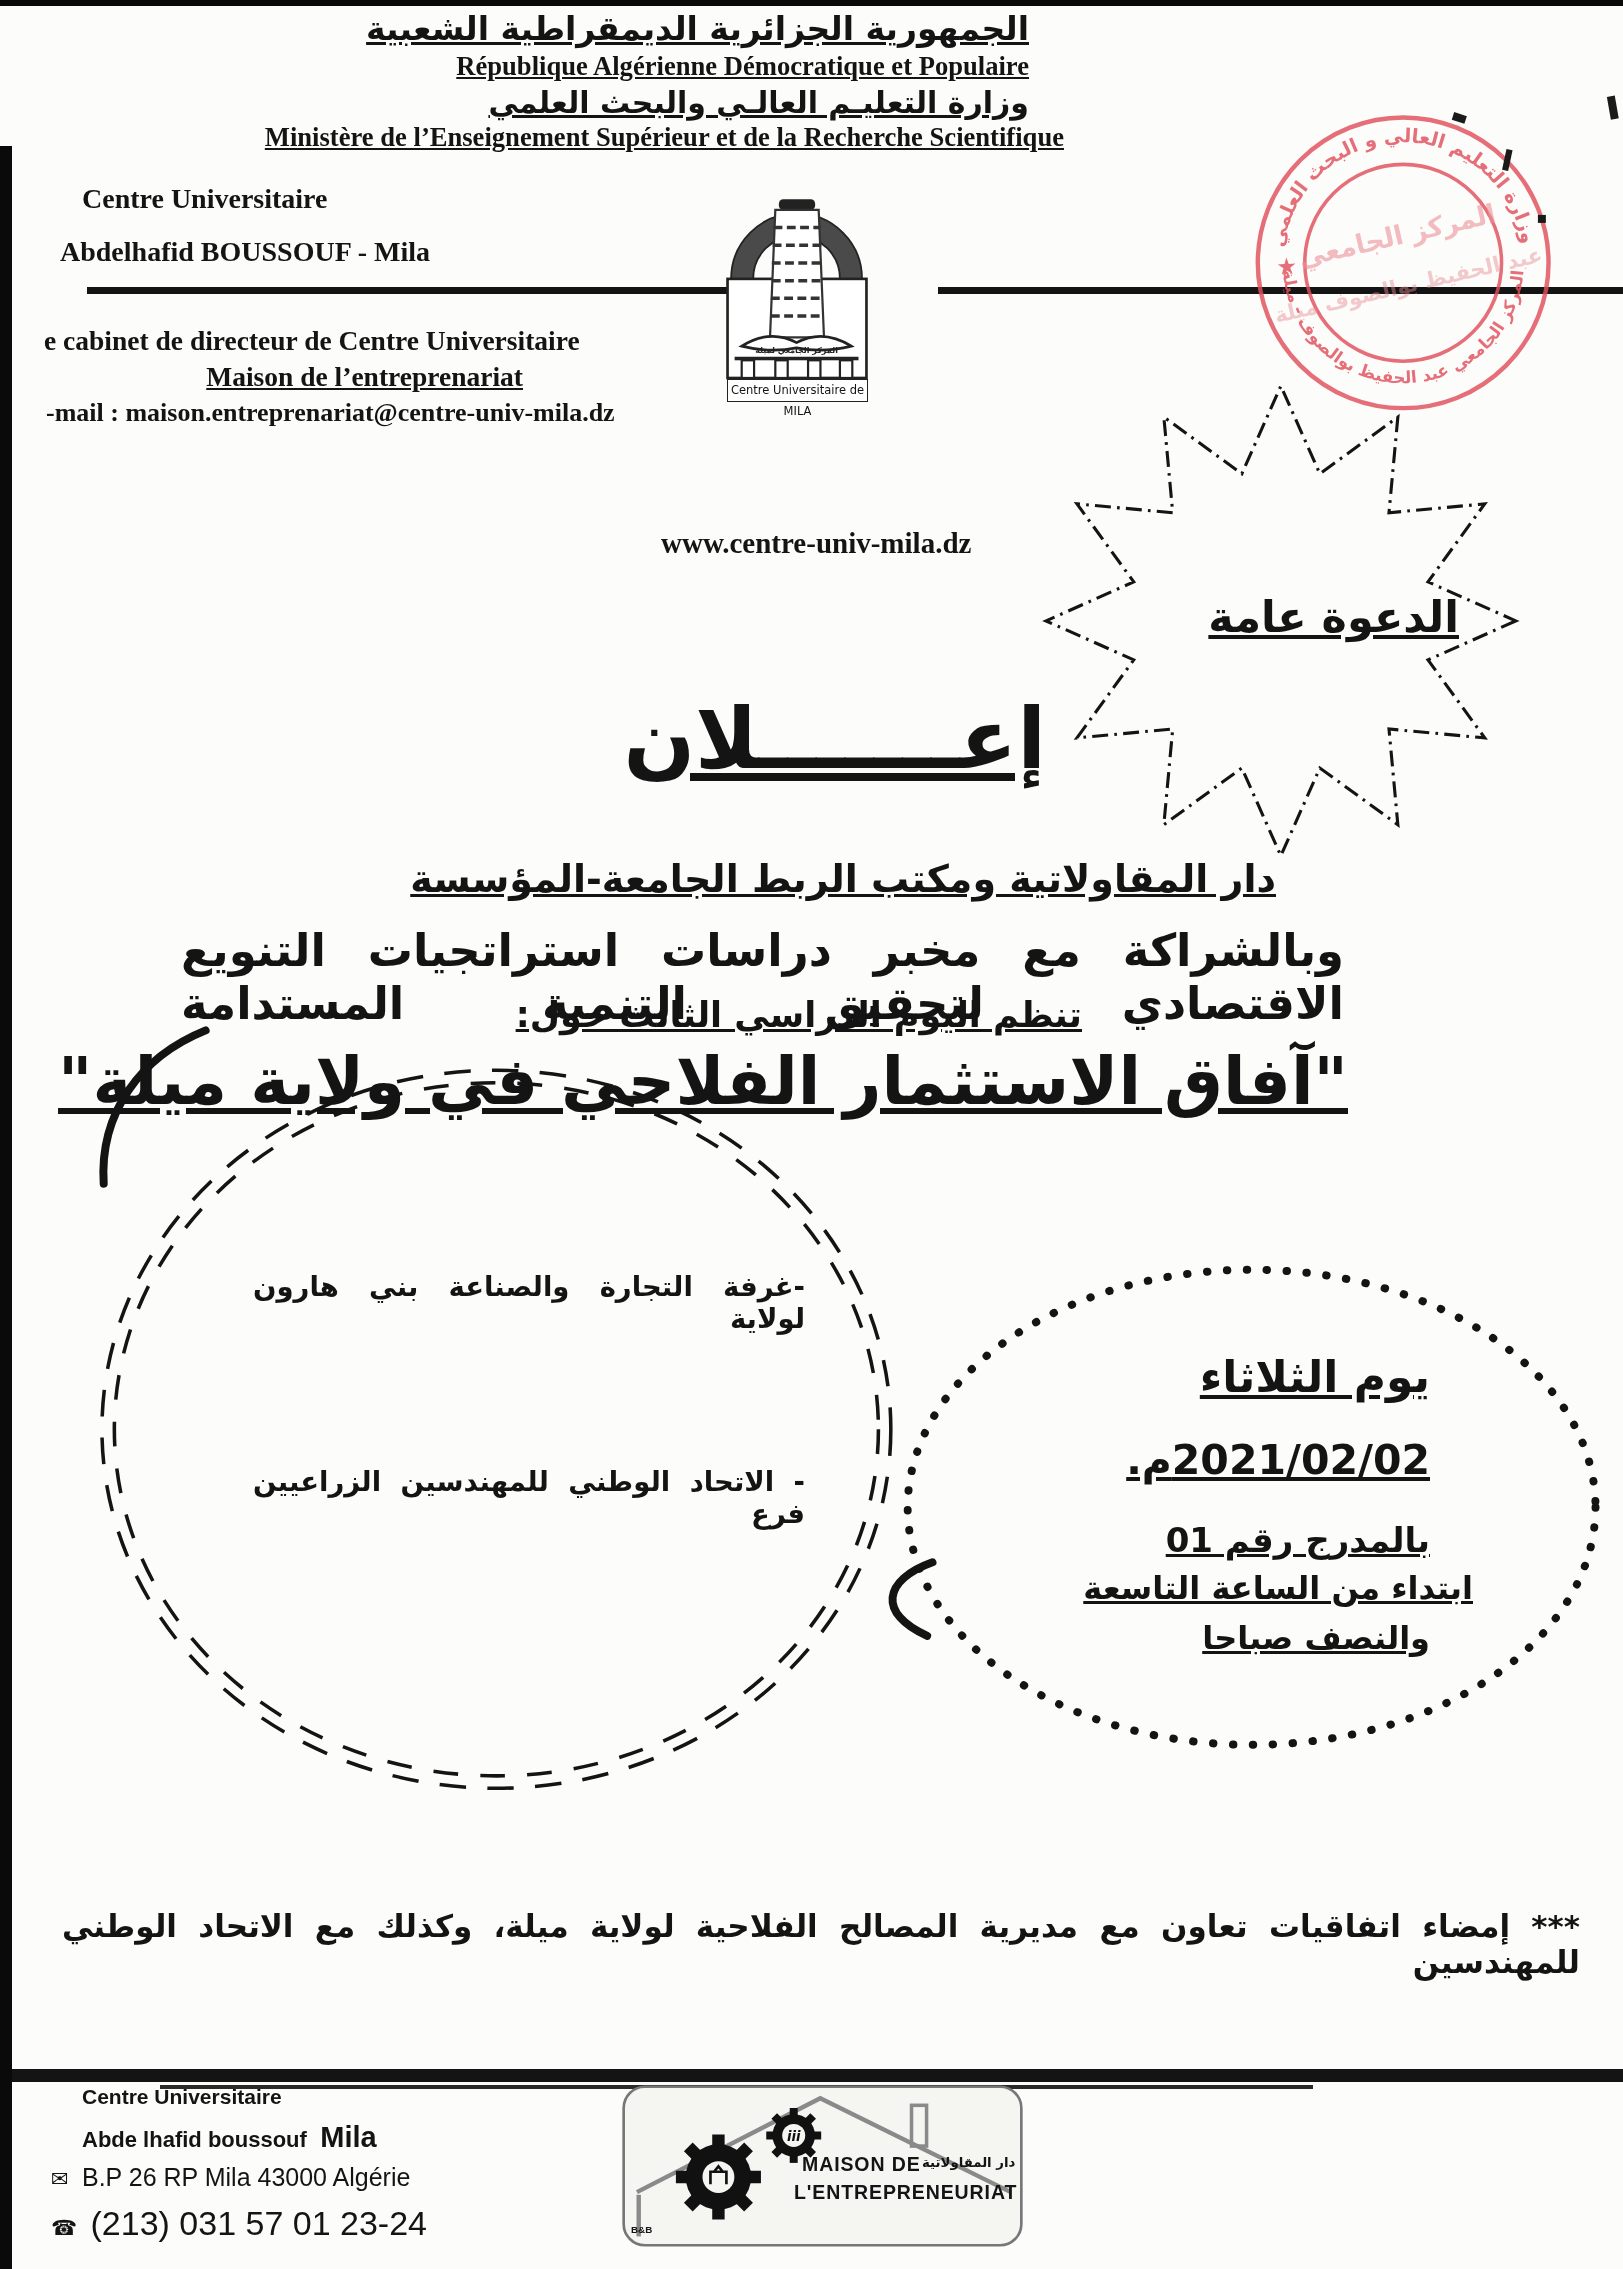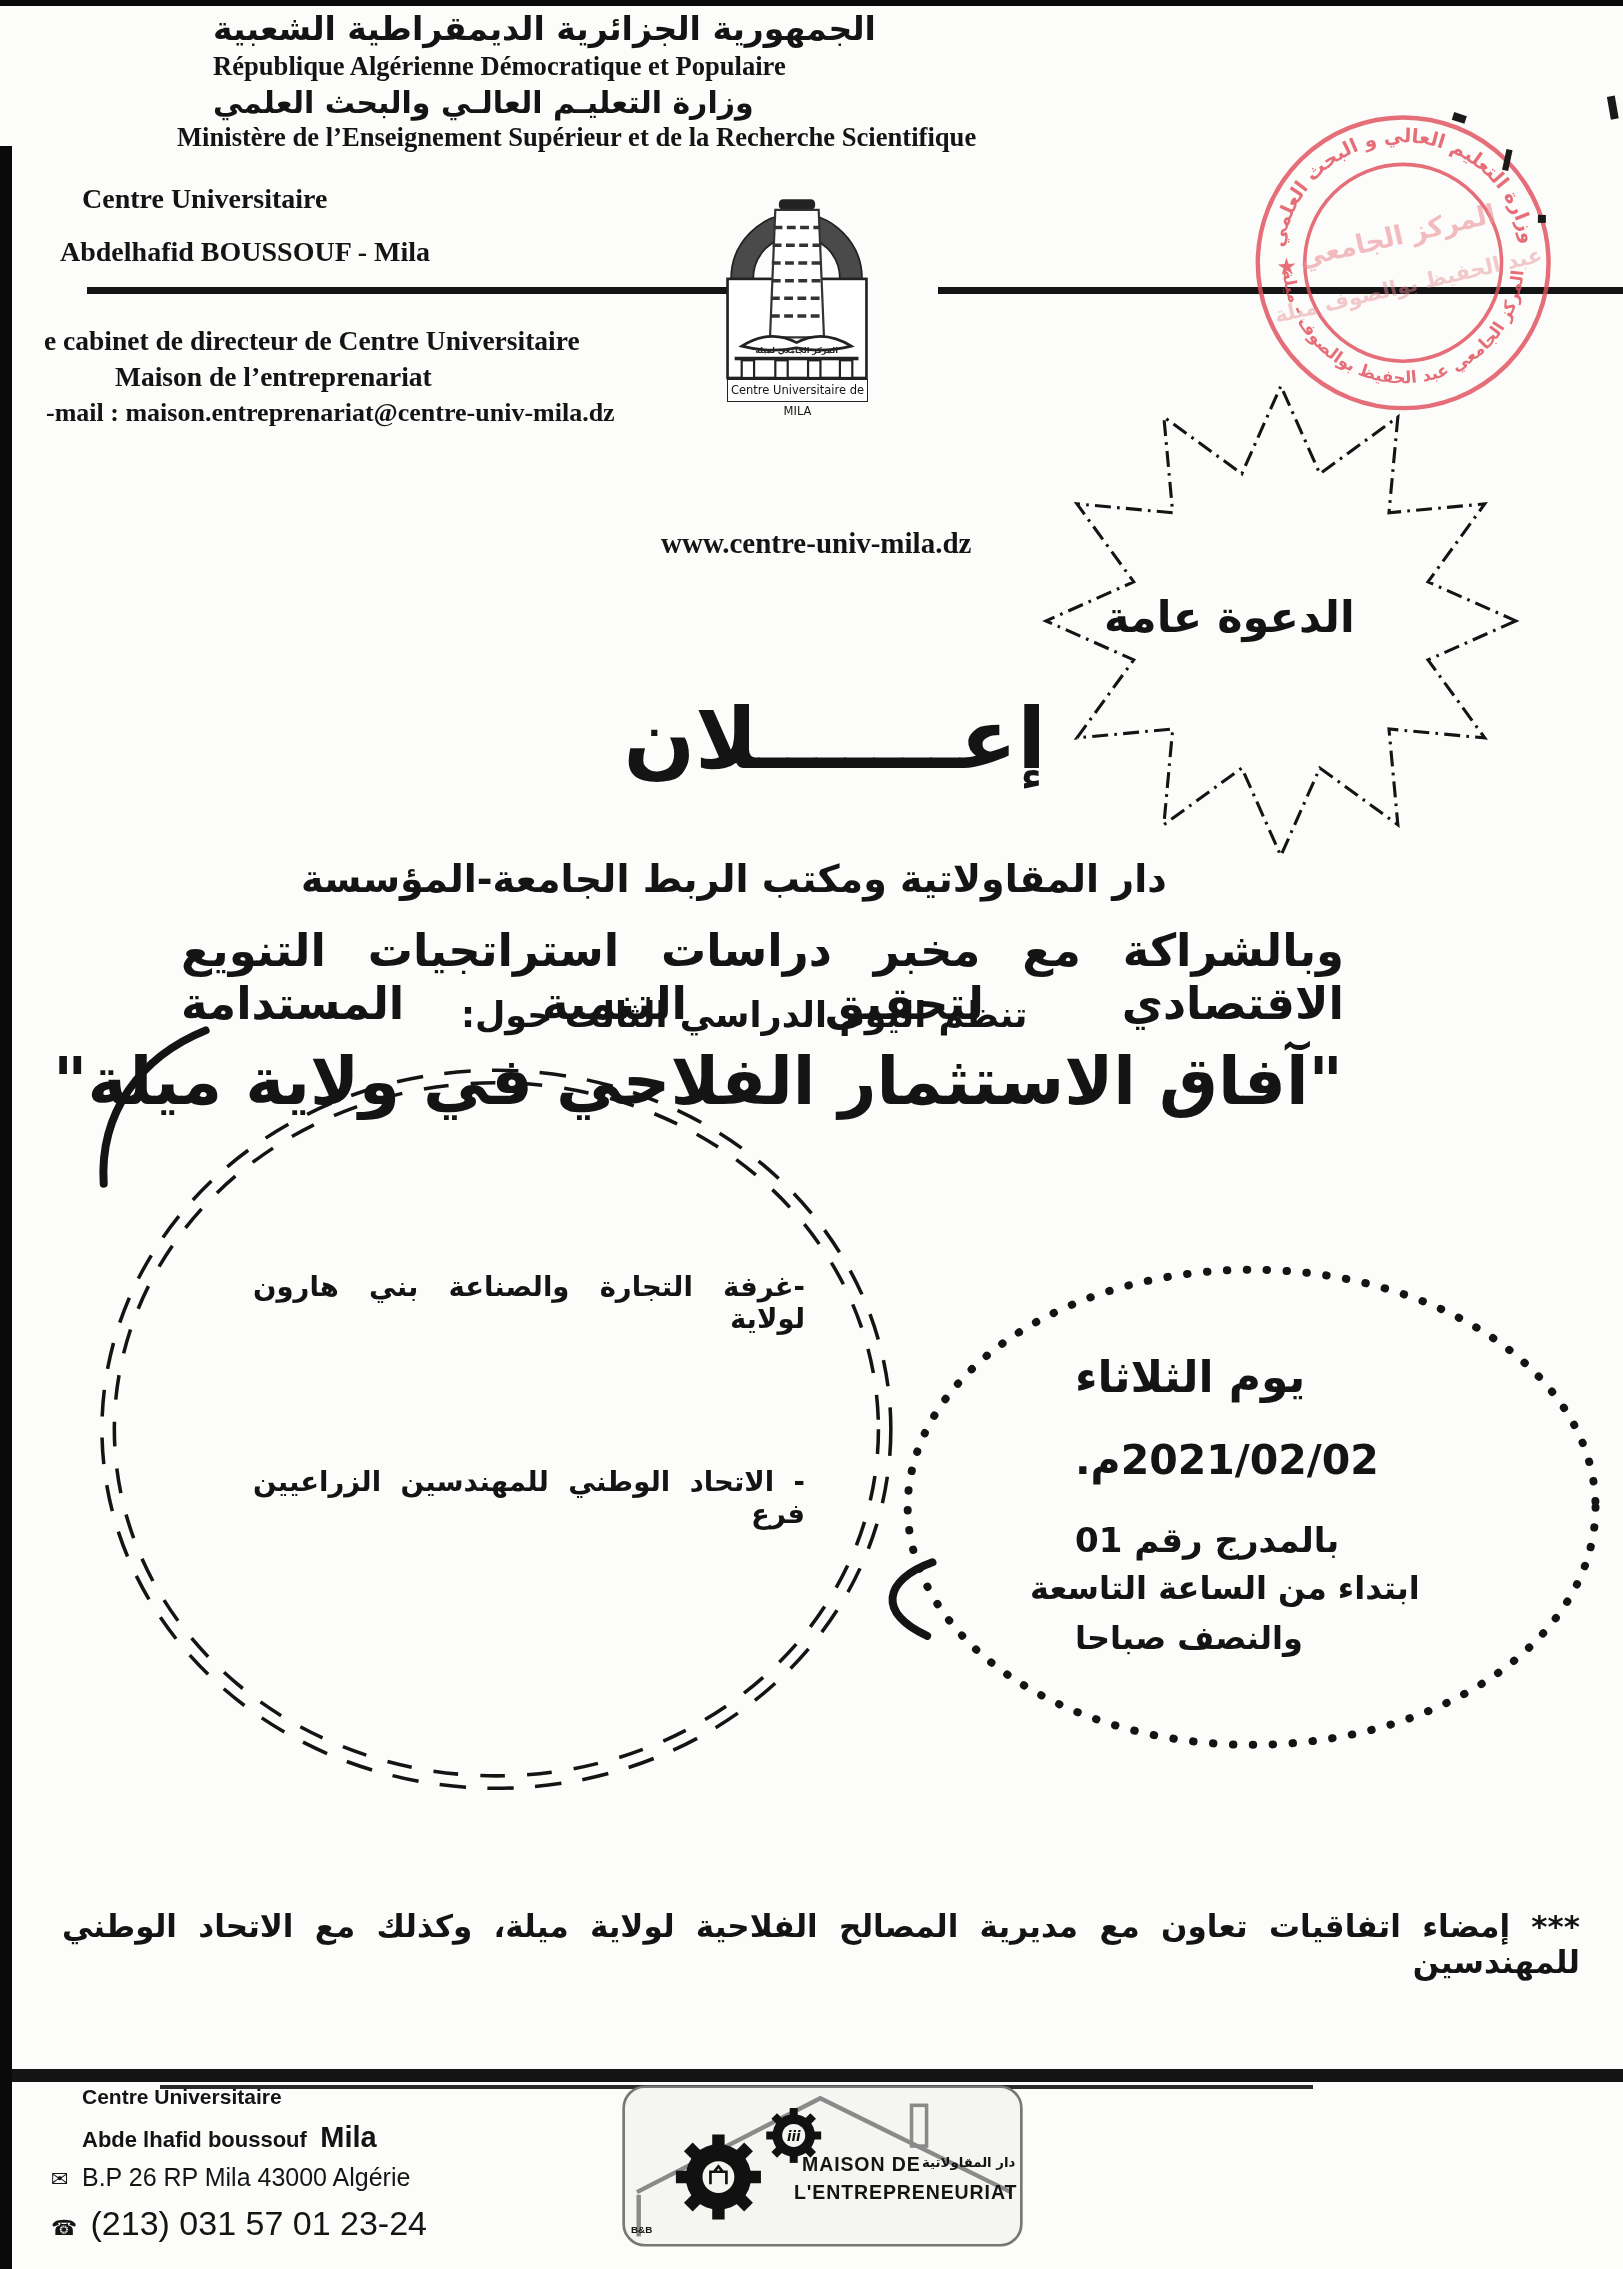--- a/index.html
+++ b/index.html
@@ -3,21 +3,21 @@
 <meta charset="utf-8">
 <style>
   html,body{margin:0;padding:0;background:#888;}
   .page{position:relative;width:1623px;height:2270px;background:#fcfcfa;overflow:hidden;
         font-family:"DejaVu Sans",sans-serif;color:#141414;}
   .abs{position:absolute;white-space:nowrap;}
   .ser{font-family:"Liberation Serif","DejaVu Serif",serif;}
   .sans{font-family:"Liberation Sans","DejaVu Sans",sans-serif;}
   .b{font-weight:bold;}
   .i{}
-  .ctr{text-align:left;}
+  .ctr{text-align:right;text-decoration:underline;}
   .rtl{direction:rtl;unicode-bidi:embed;}
   .just{white-space:normal;text-align:justify;text-align-last:justify;}
   .bar{position:absolute;background:#141414;}
   .layer{position:absolute;left:0;top:0;z-index:2;}
   svg.art{position:absolute;left:0;top:0;z-index:1;pointer-events:none;}
   .edge{position:absolute;background:#0a0a0a;z-index:4;}
   .caption-box{position:absolute;border:1.8px solid #222;background:#fff;text-align:center;z-index:3;}
 </style>
 </head>
 <body>

